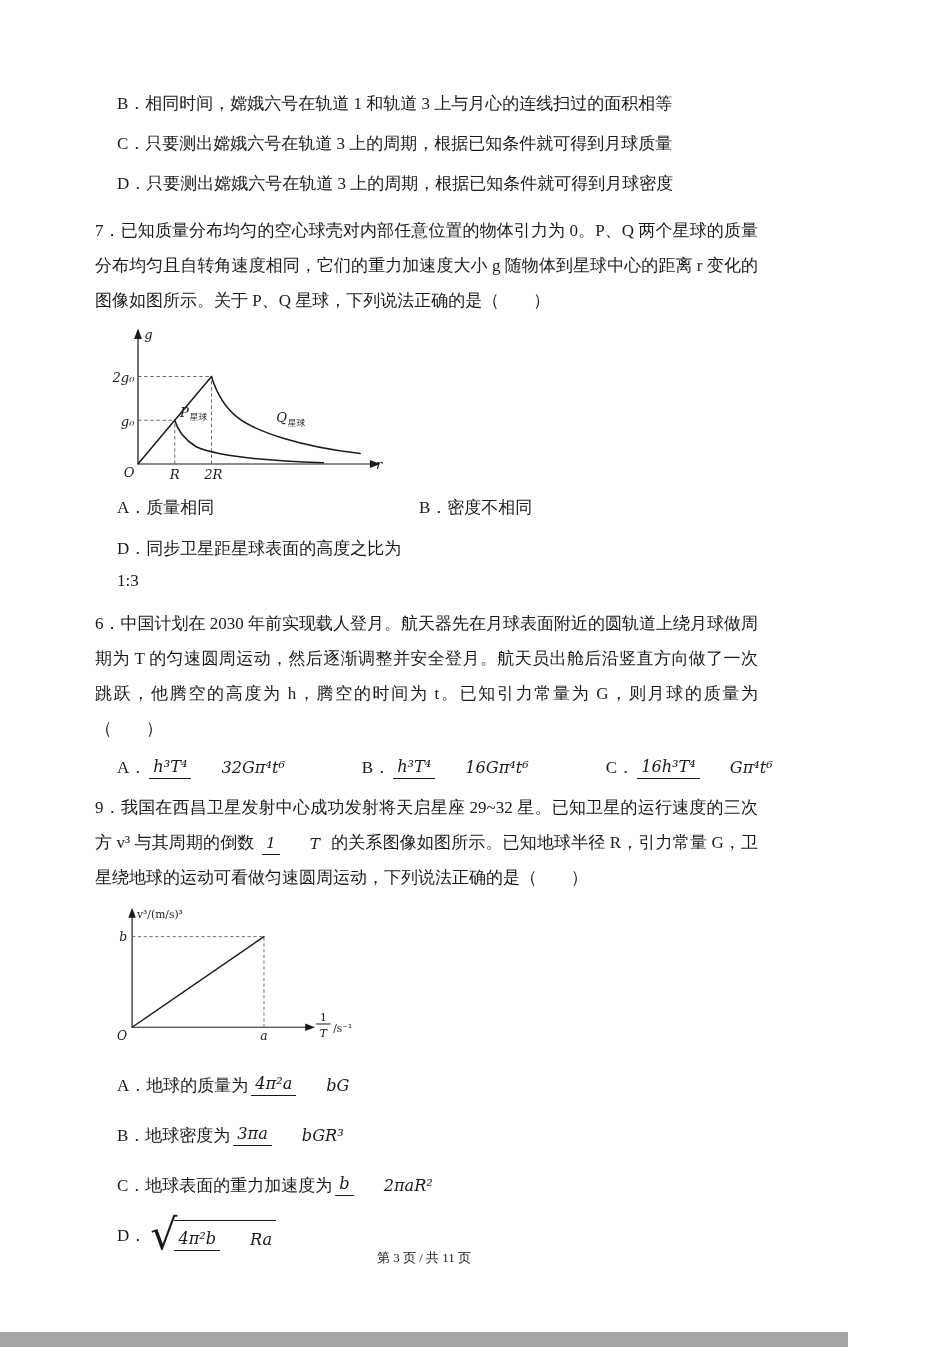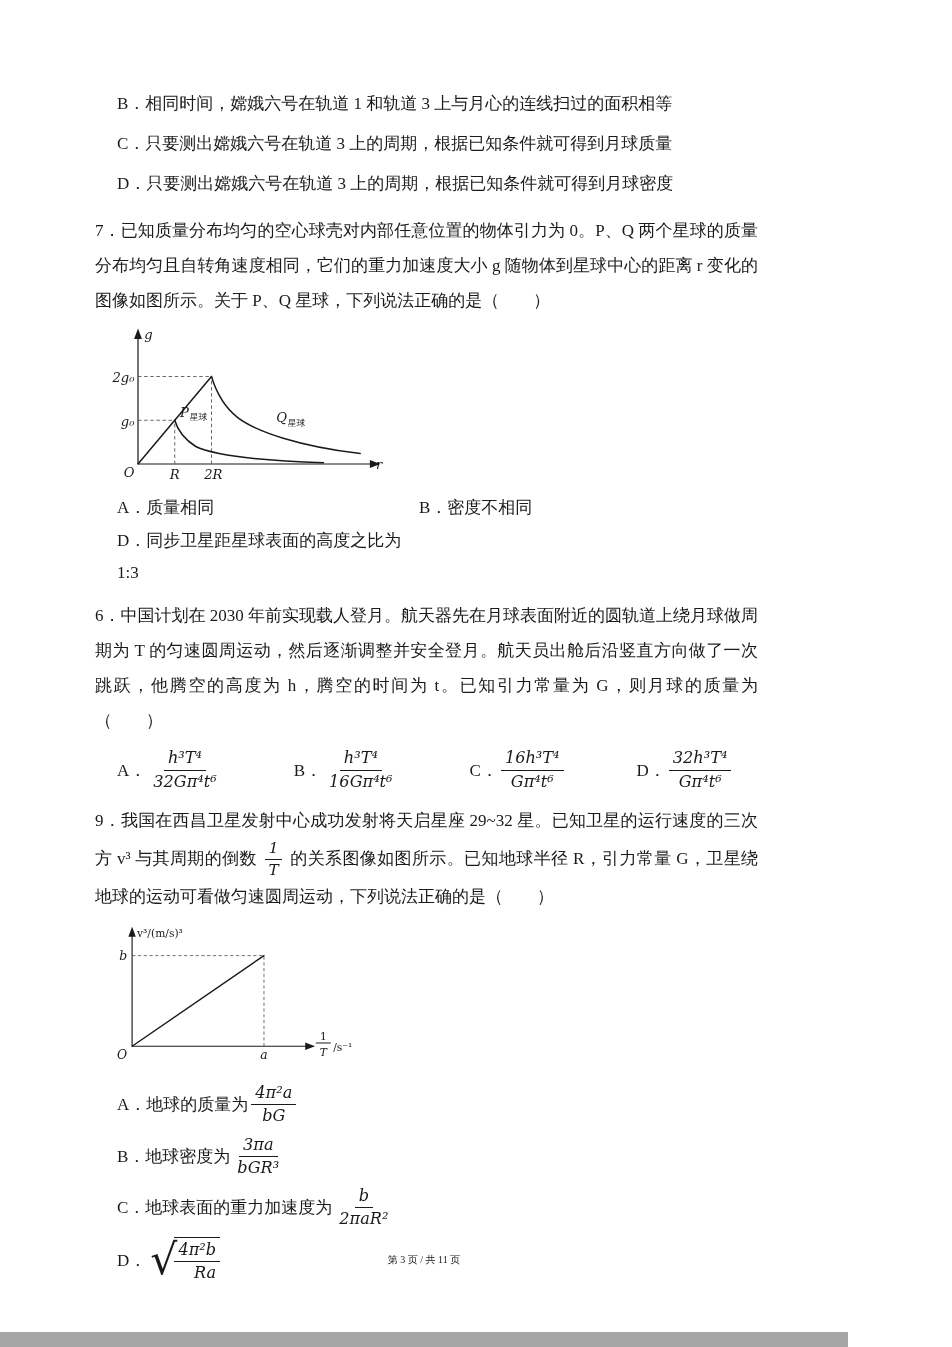--- a/index.html
+++ b/index.html
@@ -29,42 +29,43 @@
   }
   .opt-label { letter-spacing:0; }
 
   .figure-wrap { margin:6px 0 4px 8px; }
 
   
   .opt-grid {
     margin-left:22px;
     display:grid;
     grid-template-columns:302px auto;
+    row-gap:8px;
     line-height:1.9;
     margin-top:6px;
   }
 
   
   .math, .it { font-family:"DejaVu Serif","Liberation Serif",serif; font-style:italic; }
   .frac {
     display:inline-flex;
-    flex-direction:column;
+    flex-direction:row;
     align-items:center;
     vertical-align:middle;
     line-height:1.25;
     font-size:0.95em;
     margin:0 3px;
     text-align:center;
   }
   .frac .num { padding:0 4px 1px 4px; border-bottom:1.3px solid #1a1a1a; }
-  .frac .den { padding:1px 4px 0 4px; }
+  .frac .den { padding:1px 4px 0 4px;margin-left:26px; }
 
   .sqrt { display:inline-flex; align-items:center; vertical-align:middle; margin-left:4px; }
   .sqrt-sign { font-style:normal; font-size:2.5em; line-height:0.85; margin-right:-3px; font-family:"DejaVu Serif",serif; }
-  .sqrt .frac { border-top:1.6px solid #1a1a1a; padding-top:2px; margin:0;align-items:flex-end; }
+  .sqrt .frac { border-top:1.6px solid #1a1a1a; padding-top:8px; margin:0; }
 
   
   .q8-opts {
     display:flex;
     align-items:center;
     gap:70px;
     margin:10px 0 12px 22px;
   }
   .q8-opt { display:inline-flex; align-items:center; }
 
@@ -80,21 +81,21 @@
   svg .arrow { fill:#1a1a1a; }
   svg text { font-family:"DejaVu Serif","Liberation Serif",serif; fill:#1a1a1a; font-size:15px; }
   svg text.sub { font-size:10px; font-style:normal; }
   svg text.small { font-size:13px; }
 
   .footer {
     position:absolute;
     left:0; right:0;
     bottom:80px;
     text-align:center;
-    font-size:10px;
+    font-size:13px;
     font-family:"Liberation Serif","DejaVu Serif",serif;
     margin-top:32px;
   }
   .page-gap {
     position:absolute;
     left:0; right:0; bottom:0;
     height:15px;
     background:#a6a6a6;
   }
 </style>

